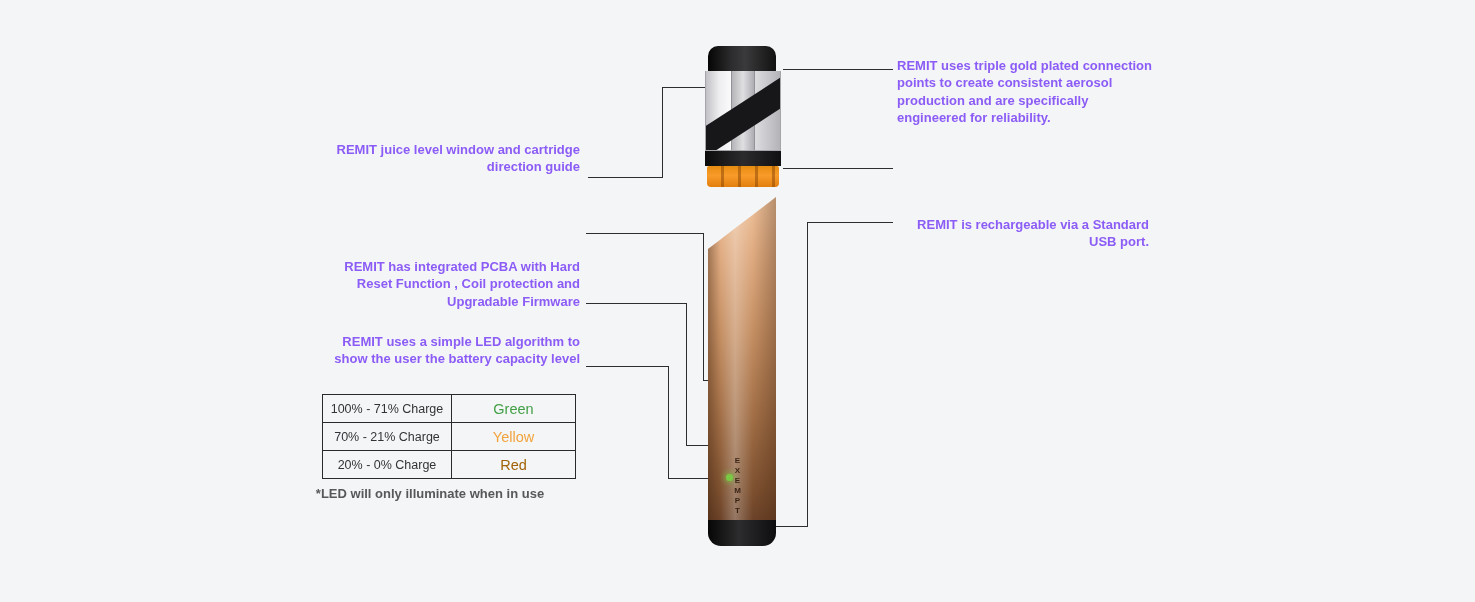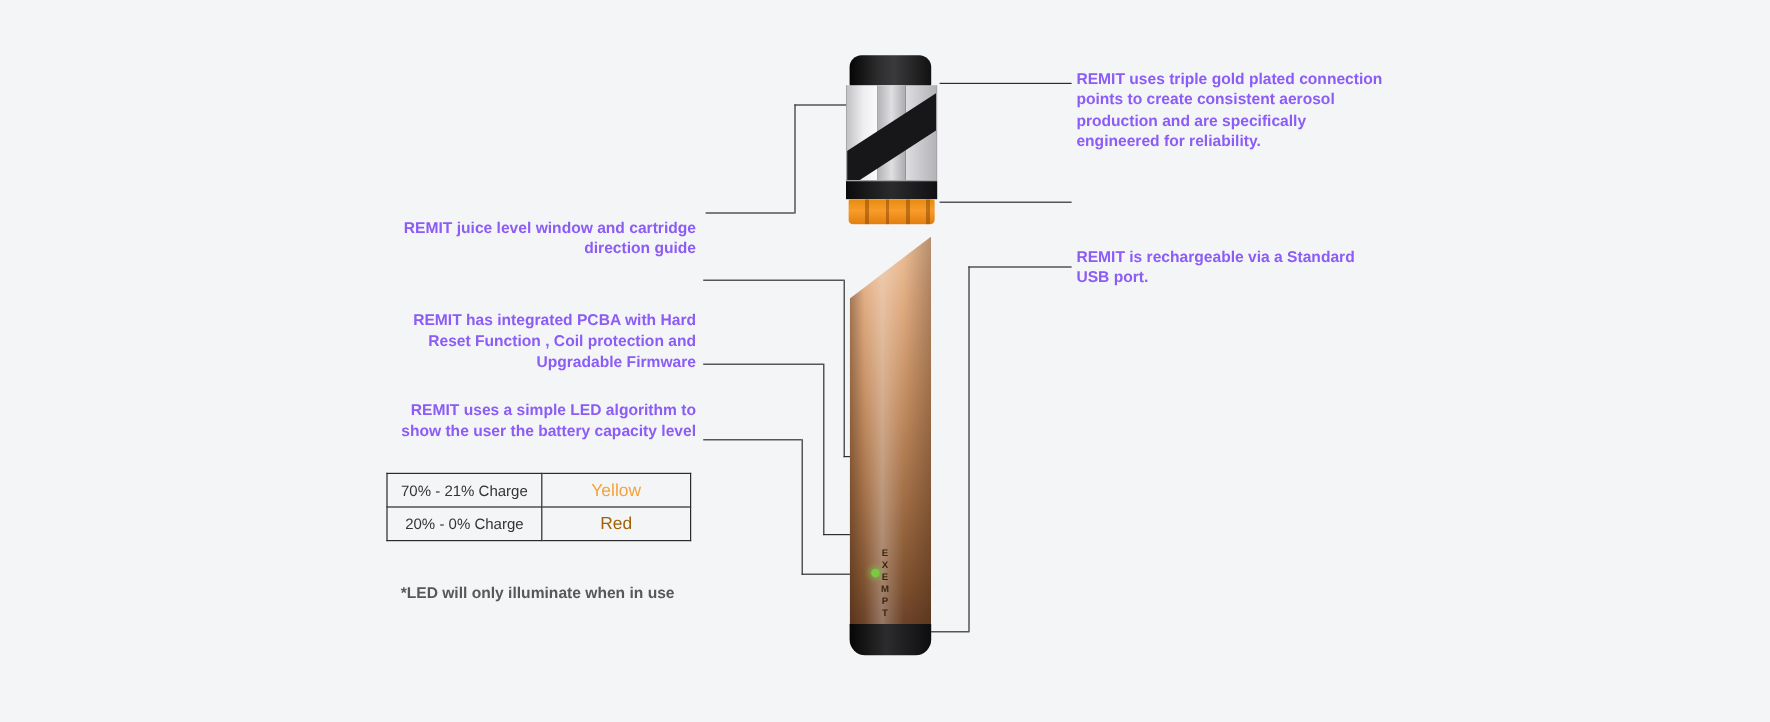--- a/index.html
+++ b/index.html
@@ -18,21 +18,21 @@
   .ann.ra { text-align:right; }
 
   
   .line { position:absolute; background:#2e2e30; }
 
   
   .charge-table { position:absolute; left:322px; top:394px; border-collapse:collapse; }
   .charge-table td { border:1px solid #2a2a2a; height:28px; text-align:center; }
   .cell-range { width:129px; font-size:12.5px; color:#333437; font-weight:normal; padding:0 3px; }
   .cell-color { width:124px; font-size:14.5px; font-weight:normal; }
-  .footnote { position:absolute; left:318px; top:486px; width:260px; text-align:center;
+  .footnote { position:absolute; left:300px; top:486px; width:260px; text-align:center;
               font-weight:bold; font-size:13px; color:#57585a; }
 
   
   .pod-cap {
     position:absolute; left:708px; top:46px; width:68px; height:27px;
     background:linear-gradient(90deg,#050505,#2d2d2f 35%,#3a3a3c 55%,#111);
     border-radius:10px 10px 3px 3px;
   }
   .pod-window {
     position:absolute; left:705px; top:71px; width:76px; height:80px;
@@ -83,29 +83,33 @@
     writing-mode:vertical-rl; text-orientation:upright;
     font-size:8px; font-weight:bold; letter-spacing:1px;
     color:rgba(40,20,8,.85);
   }
 </style>
 </head>
 <body>
 
 <div class="canvas">
 
-  <div class="ann ra" style="left:308px; top:141px; width:272px;margin-top:40px;">REMIT juice level window and cartridge direction guide</div>
+  <div class="ann ra" style="left:308px; top:141px; width:272px;">REMIT juice level window and cartridge direction guide</div>
   <div class="ann ra" style="left:308px; top:333px; width:272px;">REMIT uses a simple LED algorithm to show the user the battery capacity level</div>
   <div class="ann ra" style="left:324px; top:258px; width:256px;">REMIT has integrated PCBA with Hard Reset Function , Coil protection and Upgradable Firmware</div>
 
   <div class="ann" style="left:897px; top:57px; width:262px;">REMIT uses triple gold plated connection points to create consistent aerosol production and are specifically engineered for reliability.</div>
-  <div class="ann" style="left:897px; top:205px; width:252px;">REMIT is rechargeable via a Standard USB port.</div>
+  <div class="ann" style="left:897px; top:216px; width:252px;text-align:right;">REMIT is rechargeable via a Standard USB port.</div>
 
   <table class="charge-table">
     <tbody>
+      <tr>
+        <td class="cell-range">100% - 71% Charge</td>
+        <td class="cell-color" style="color: rgb(67, 160, 71);">Green</td>
+      </tr>
       <tr>
         <td class="cell-range">70% - 21% Charge</td>
         <td class="cell-color" style="color: rgb(242, 163, 60);">Yellow</td>
       </tr>
       <tr>
         <td class="cell-range">20% - 0% Charge</td>
         <td class="cell-color" style="color: #a16207; text-align: center;">Red</td>
       </tr>
     </tbody>
   </table>

